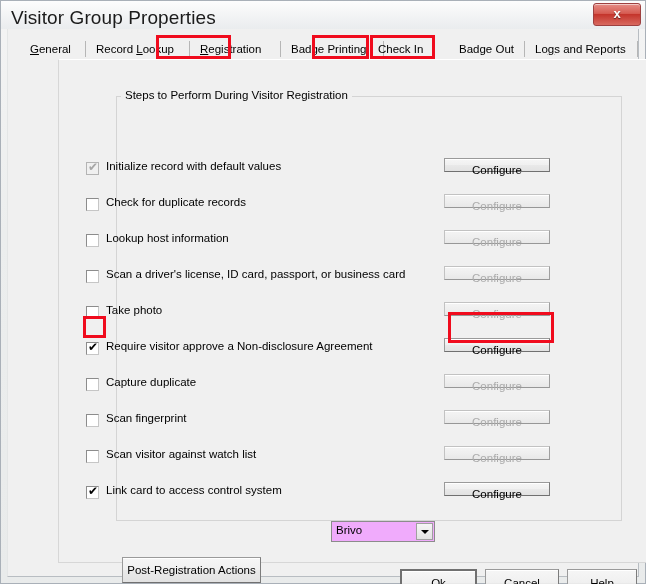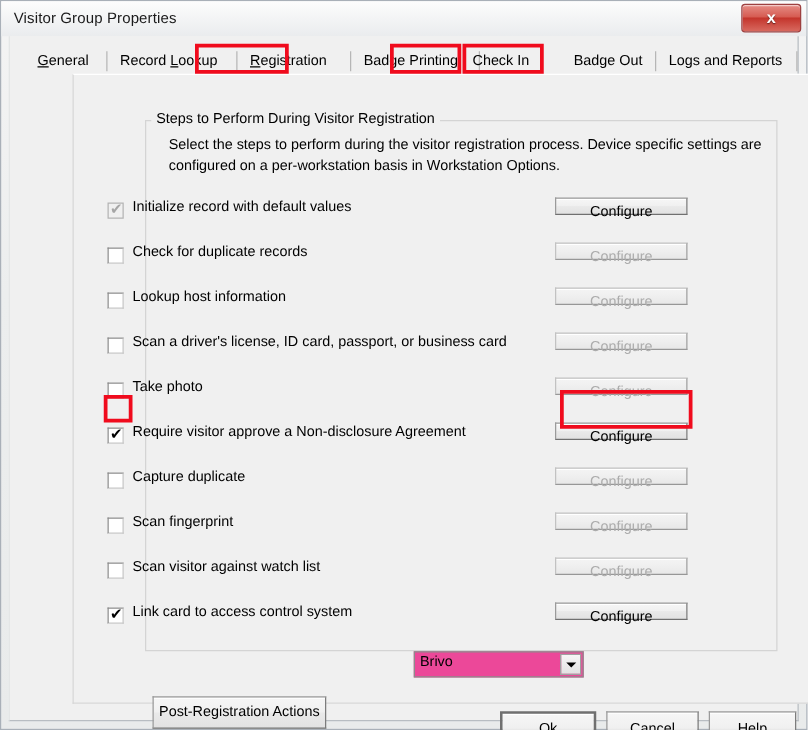--- a/index.html
+++ b/index.html
@@ -25,21 +25,21 @@
     box-sizing: border-box;
   }
   #titlebar {
     position: absolute;
     left: 0; top: 0; right: 0; height: 28px;
     background: linear-gradient(to bottom, #fdfdfd 0%, #f3f4f5 50%, #eaecee 100%);
   }
   #title-text {
     position: absolute;
     left: 10px; top: 6px;
-    font-size: 12px;
+    font-size: 19px;
     color: #1b1b1b;
     letter-spacing: 0.1px;
     white-space: nowrap;
   }
   #close-button {
     position: absolute;
     right: 4px; top: 2px;
     width: 46px; height: 21px;
     border: 1px solid #9d4040;
     border-radius: 3px;
@@ -208,22 +208,22 @@
     left: 385px;
     width: 106px;
     height: 14px;
     line-height: 23px;
   }
 
   
   #combo {
     position: absolute;
     left: 272px; top: 461px;
-    width: 136px; height: 21px;
-    background: #ec4899;
+    width: 104px; height: 21px;
+    background: #f0abfc;
     border: 1px solid #8c8c8c;
     box-sizing: border-box;
   }
   #combo .value {
     position: absolute;
     left: 4px; top: 2px;
     font-size: 11.5px;
     color: #000;
   }
   #combo .arrow-btn {
@@ -289,21 +289,20 @@
         <div class="tab" style="left: 269px; width: 101px;"><span>Badge Printing</span><div class="sep"></div></div>
         <div class="tab" style="left: 356px; width: 63px;"><span>Check In</span><div class="sep"></div></div>
         <div class="tab" style="left: 437px; width: 74px;"><span>Badge Out</span><div class="sep"></div></div>
         <div class="tab" style="left: 513px; width: 111px;"><span>Lo<u>g</u>s and Reports</span><div class="sep"></div></div>
       </div>
 
     <div id="tabpanel">
 
       <div id="groupbox"></div>
       <div id="groupbox-title">Steps to Perform During Visitor Registration</div>
-      <div id="group-desc">Select the steps to perform during the visitor registration process. Device specific settings are configured on a per-workstation basis in Workstation Options.</div>
 
       <div id="steps-container">
           <div class="row" style="top: 96px;">
             <div class="cb-wrap">
               <div class="cb disabled">
                 <div class="tick">✔</div>
               </div>
             </div>
             <div class="row-label">Initialize record with default values</div>
             <div class="btn cfg-btn" style="top: 2px;">Configure</div>

